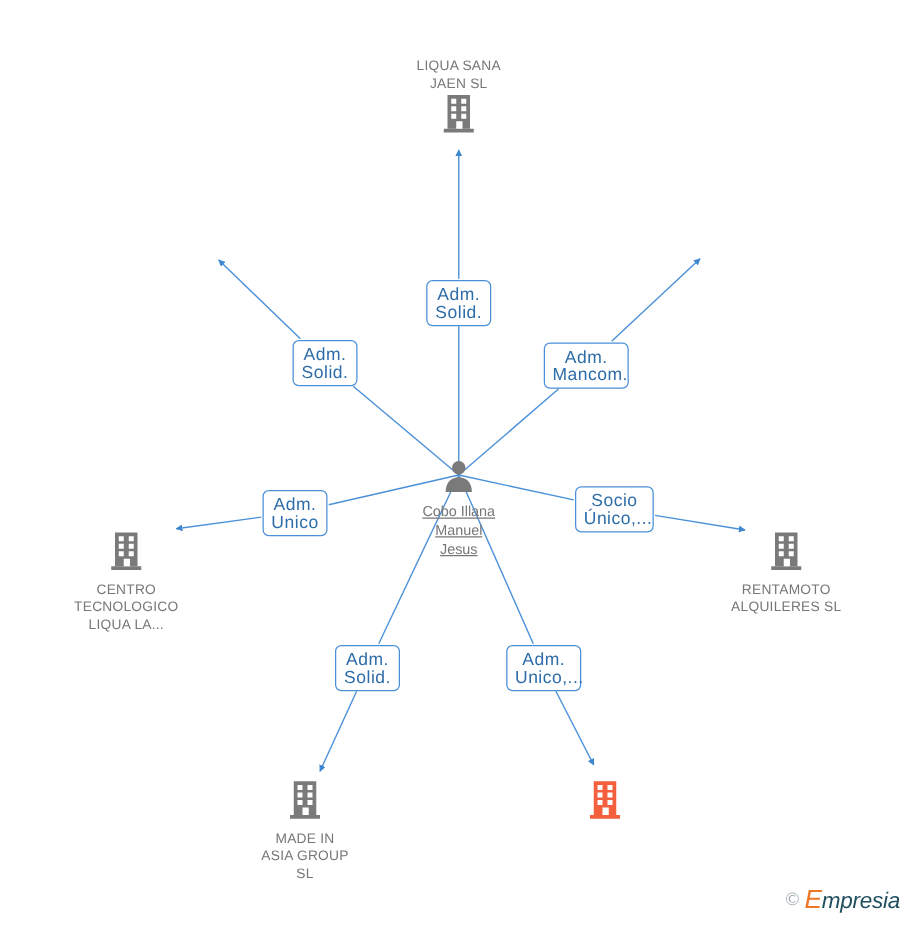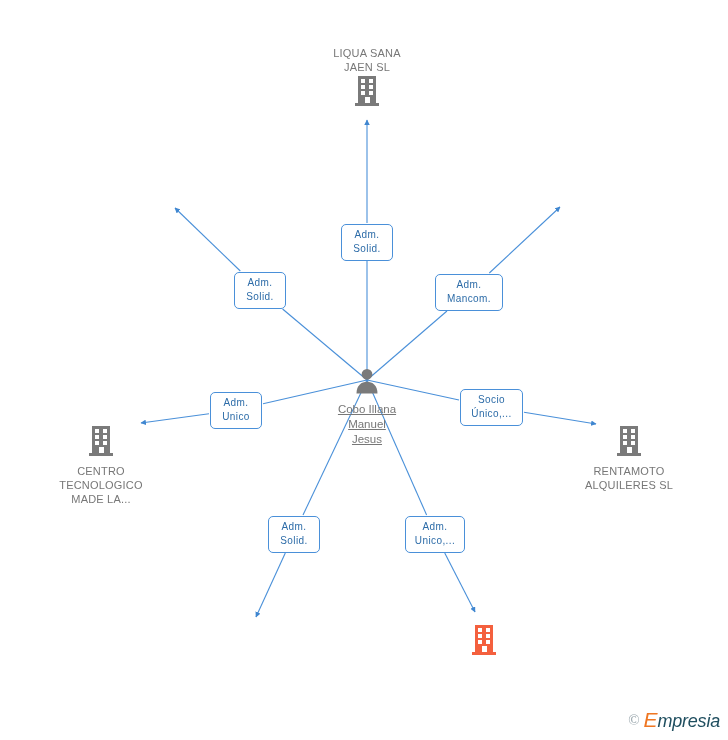--- a/index.html
+++ b/index.html
@@ -39,21 +39,21 @@
   }
   .person .cap{display:block;margin-top:2px;white-space:pre-line;text-decoration:underline;}
 
   
   .rel{
     position:absolute;
     border:1px solid #4a90d9;
     border-radius:5px;
     background:#ffffff;
     color:#2d6ca8;
-    font-size:10px;
+    font-size:14px;
     line-height:14px;
     text-align:center;
     padding:3px 6px 4px 6px;
     white-space:pre-line;
     box-sizing:border-box;
     letter-spacing:0.4px;
   }
 
   
   .watermark{
@@ -145,41 +145,59 @@
           <rect x="16" y="5" width="4" height="4" fill="#fff"></rect>
         <rect x="8" y="11" width="4" height="4" fill="#fff"></rect>
           <rect x="16" y="11" width="4" height="4" fill="#fff"></rect>
         <rect x="8" y="17" width="4" height="4" fill="#fff"></rect>
           <rect x="16" y="17" width="4" height="4" fill="#fff"></rect>
         <rect x="12" y="23" width="5" height="6" fill="#fff"></rect>
       </svg>
     </span>
     <span class="cap">CENTRO
 TECNOLOGICO
-MADE LA...</span>
+LIQUA LA...</span>
   </div>
 
   <div class="node" style="left:629px;top:424px;">
     <span class="glyph">
       <svg width="28" height="34" viewBox="0 0 28 34">
         <rect x="5" y="2" width="18" height="27" fill="#7a7a7a"></rect>
         <rect x="2" y="29" width="24" height="3" fill="#7a7a7a"></rect>
         <rect x="8" y="5" width="4" height="4" fill="#fff"></rect>
           <rect x="16" y="5" width="4" height="4" fill="#fff"></rect>
         <rect x="8" y="11" width="4" height="4" fill="#fff"></rect>
           <rect x="16" y="11" width="4" height="4" fill="#fff"></rect>
         <rect x="8" y="17" width="4" height="4" fill="#fff"></rect>
           <rect x="16" y="17" width="4" height="4" fill="#fff"></rect>
         <rect x="12" y="23" width="5" height="6" fill="#fff"></rect>
       </svg>
     </span>
     <span class="cap">RENTAMOTO
 ALQUILERES SL</span>
   </div>
 
+  <div class="node" style="left:244px;top:623px;">
+    <span class="glyph">
+      <svg width="28" height="34" viewBox="0 0 28 34">
+        <rect x="5" y="2" width="18" height="27" fill="#7a7a7a"></rect>
+        <rect x="2" y="29" width="24" height="3" fill="#7a7a7a"></rect>
+        <rect x="8" y="5" width="4" height="4" fill="#fff"></rect>
+          <rect x="16" y="5" width="4" height="4" fill="#fff"></rect>
+        <rect x="8" y="11" width="4" height="4" fill="#fff"></rect>
+          <rect x="16" y="11" width="4" height="4" fill="#fff"></rect>
+        <rect x="8" y="17" width="4" height="4" fill="#fff"></rect>
+          <rect x="16" y="17" width="4" height="4" fill="#fff"></rect>
+        <rect x="12" y="23" width="5" height="6" fill="#fff"></rect>
+      </svg>
+    </span>
+    <span class="cap">MADE IN
+ASIA GROUP
+SL</span>
+  </div>
 
   <div class="node highlight" style="left:484px;top:623px;">
     <span class="glyph">
       <svg width="28" height="34" viewBox="0 0 28 34">
         <rect x="5" y="2" width="18" height="27" fill="#f4603e"></rect>
         <rect x="2" y="29" width="24" height="3" fill="#f4603e"></rect>
         <rect x="8" y="5" width="4" height="4" fill="#fff"></rect>
           <rect x="16" y="5" width="4" height="4" fill="#fff"></rect>
         <rect x="8" y="11" width="4" height="4" fill="#fff"></rect>
           <rect x="16" y="11" width="4" height="4" fill="#fff"></rect>

